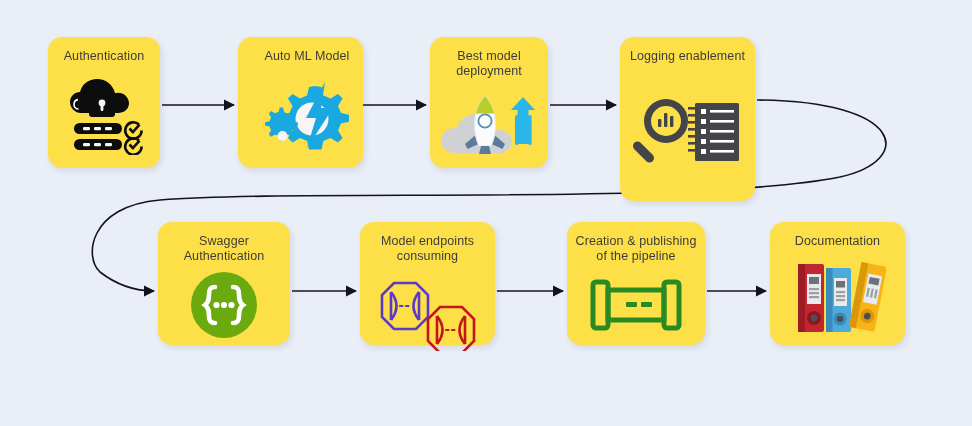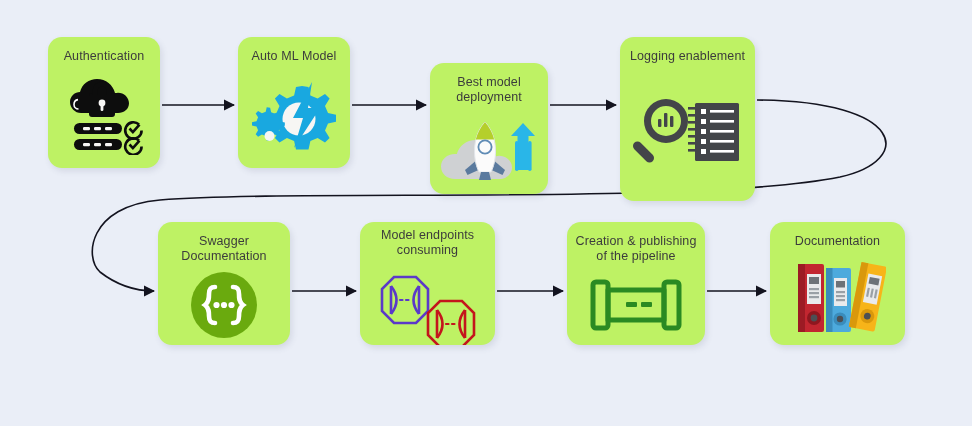--- a/index.html
+++ b/index.html
@@ -10,26 +10,25 @@
     overflow:hidden;
     position:relative;
   }
   #stage{position:absolute;inset:0;}
 
   
   #wires{position:absolute;left:0;top:0;width:972px;height:426px;}
 
   .node{
     position:absolute;
-    background:#bef264;
+    background:#fde047;
     border-radius:14px;
     box-shadow:2px 3px 6px rgba(60,70,100,.13);
     display:flex;flex-direction:column;align-items:center;
     z-index:2;
-    justify-content:flex-end;
   }
   .node-label{
     color:#3c3c3c;
     font-size:12.5px;
     line-height:15px;
     text-align:center;
     margin-top:12px;
     white-space:pre-line;
     letter-spacing:.1px;
   }
@@ -87,36 +86,36 @@
             <path d="M78 47.5a8.2 8.2 0 1 0 2.6 6"></path>
             <path d="M68.5 51.5l3.4 3.6 6.6-7.4"></path>
             <path d="M78 63.5a8.2 8.2 0 1 0 2.6 6"></path>
             <path d="M68.5 67.5l3.4 3.6 6.6-7.4"></path>
           </g>
         </g>
       </svg>
     </div>
   </div>
 
-  <div class="node" style="left:238px;top:37px;width:112px;height:131px;">
+  <div class="node" style="left:238px;top:37px;width:112px;height:131px;padding-left:13px;">
     <div class="node-label">Auto ML Model</div>
     <div class="node-art">
       <svg width="84" height="76" viewBox="0 0 84 76">
         <g fill="#19a8e0">
           <path d="M50 8l6.5.9 1.9 8.6 7.2 3 7.4-4.6 4.6 4.6-4.6 7.4 3 7.2 8.6 1.9v6.5l-8.6 1.9-3 7.2 4.6 7.4-4.6 4.6-7.4-4.6-7.2 3-1.9 8.6H44l-1.9-8.6-7.2-3-7.4 4.6-4.6-4.6 4.6-7.4-3-7.2-8.6-1.9v-6.5l8.6-1.9 3-7.2-4.6-7.4 4.6-4.6 7.4 4.6 7.2-3 1.9-8.6z"></path>
           <circle cx="47" cy="41" r="16.5" fill="#f7f6f4"></circle>
           <path d="M60 4L41 40h10L42 70 68 30H56z"></path>
           <path d="M16 47l3.7.5 1.1 4.9 4.1 1.7 4.2-2.6 2.6 2.6-2.6 4.2 1.7 4.1 4.9 1.1v3.7l-4.9 1.1-1.7 4.1 2.6 4.2-2.6 2.6-4.2-2.6-4.1 1.7-1.1 4.9H16l-1.1-4.9-4.1-1.7-4.2 2.6L4 76.3l2.6-4.2L4.9 68 0 66.9v-3.7l4.9-1.1 1.7-4.1-2.6-4.2L6.6 51l4.2 2.6 4.1-1.7z" transform="translate(0,-14) scale(0.92)"></path>
           <circle cx="17.5" cy="58" r="5" fill="#f7f6f4"></circle>
         </g>
       </svg>
     </div>
   </div>
 
-  <div class="node" style="left:430px;top:37px;width:118px;height:131px;margin-top:26px;">
+  <div class="node" style="left:430px;top:37px;width:118px;height:131px;">
     <div class="node-label">Best model
 deployment</div>
     <div class="node-art">
       <svg width="104" height="66" viewBox="0 0 104 66">
         <path d="M18 62c-8 0-14-5.5-14-12.5S10 37 18 37c.6 0 1.2 0 1.8.1C22 29 29.5 23 38.5 23c10 0 18.5 7 20 16.4 1.2-.4 2.5-.6 3.8-.6 7 0 12.7 5.2 12.7 11.6S69.3 62 62.3 62z" fill="#cfd1d3"></path>
         <g>
           <path d="M41 42l-13 11 2.5 5 11-5z" fill="#5a7a9e"></path>
           <path d="M55 42l13 11-2.5 5-11-5z" fill="#5a7a9e"></path>
           <path d="M48 5c7 8 10.5 18 10.5 29 0 9-2 16-4.5 21H42c-2.5-5-4.5-12-4.5-21C37.5 23 41 13 48 5z" fill="#fbfbfb" stroke="#e3e6ea" stroke-width="1"></path>
           <path d="M48 5c4.4 5 7.5 11 9.2 17.6H38.8C40.5 16 43.6 10 48 5z" fill="#b5cf2b"></path>
@@ -166,21 +165,21 @@
             <rect x="77" y="43" width="24" height="2.6"></rect>
             <rect x="77" y="53" width="24" height="2.6"></rect>
           </g>
         </g>
       </svg>
     </div>
   </div>
 
   <div class="node" style="left:158px;top:222px;width:132px;height:123px;">
     <div class="node-label">Swagger
-Documentation</div>
+Authentication</div>
     <div class="node-art">
       <svg width="68" height="68" viewBox="0 0 68 68">
         <circle cx="34" cy="34" r="33" fill="#6aaa0e"></circle>
         <g fill="none" stroke="#ffffff" stroke-width="4.6" stroke-linecap="round">
           <path d="M25 16c-5 0-6 3-6 7s0 8-4 11c4 3 4 7 4 11s1 7 6 7"></path>
           <path d="M43 16c5 0 6 3 6 7s0 8 4 11c-4 3-4 7-4 11s-1 7-6 7"></path>
         </g>
         <g fill="#ffffff">
           <circle cx="26.5" cy="34" r="3.1"></circle>
           <circle cx="34" cy="34" r="3.1"></circle>

